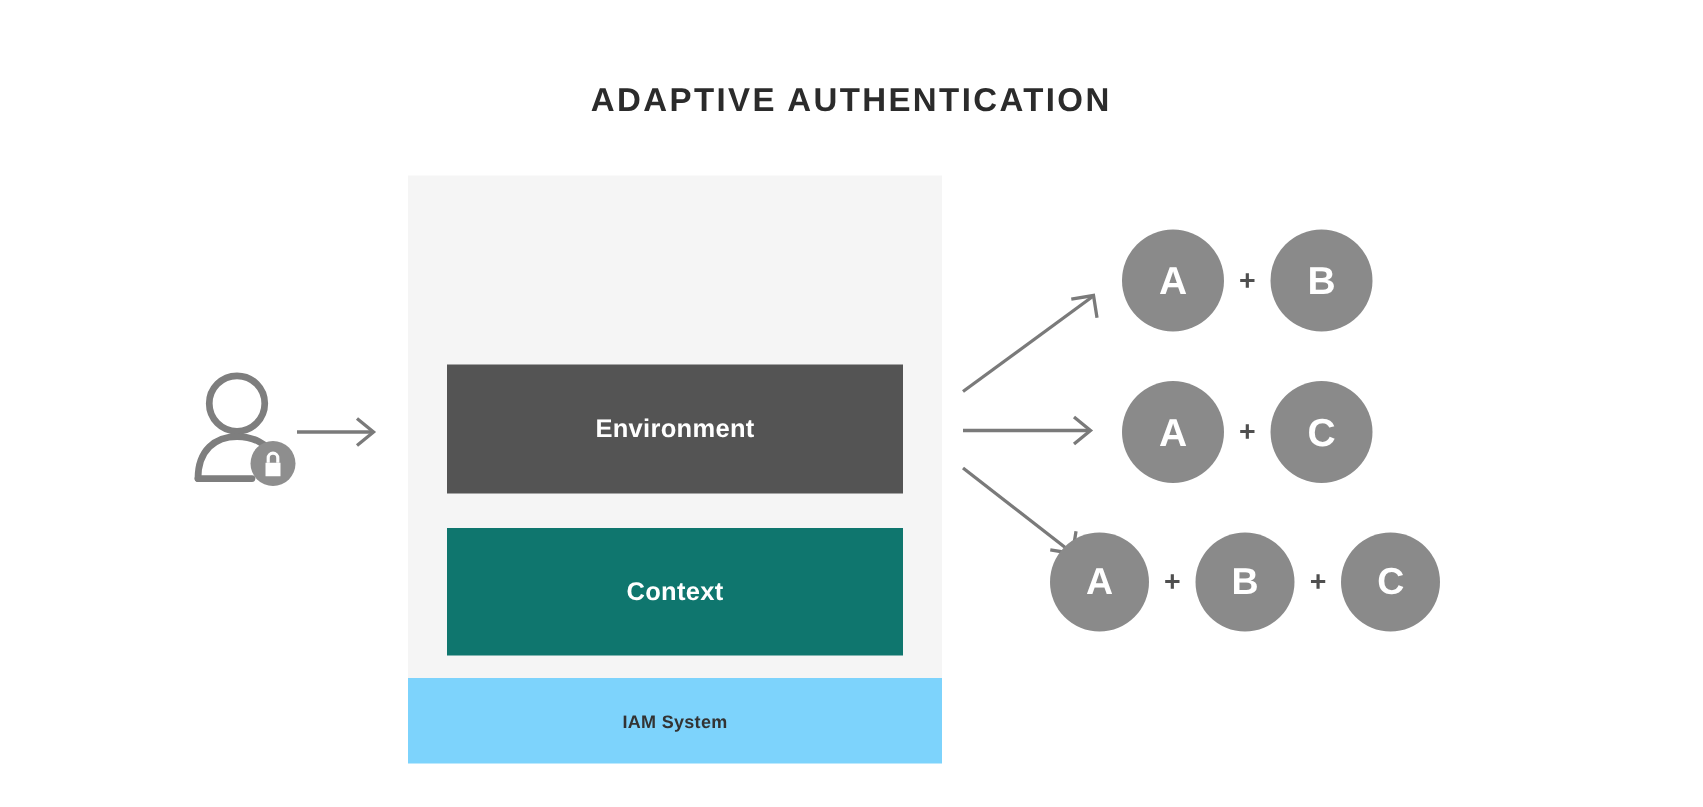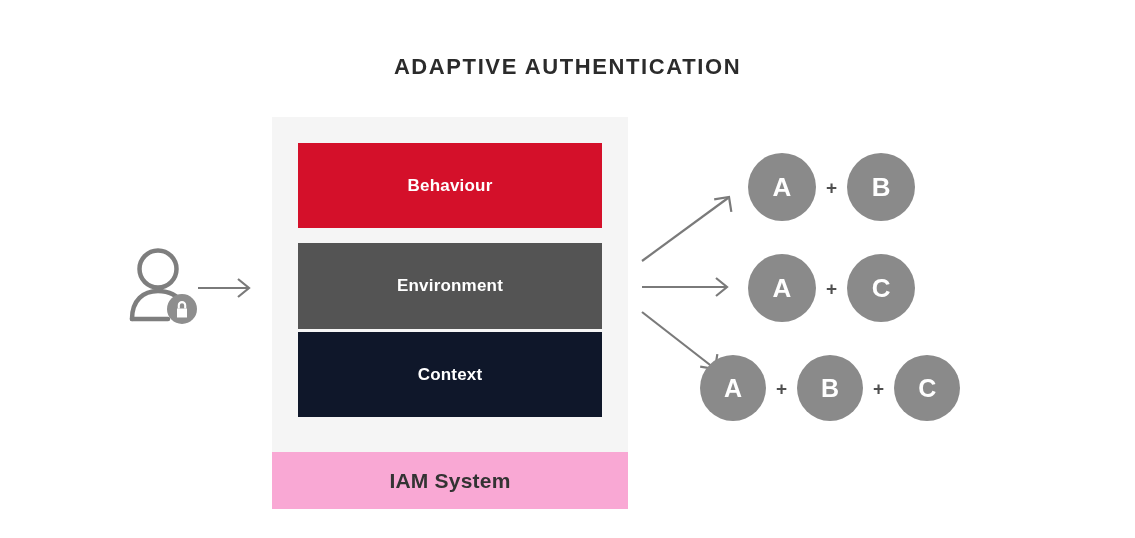--- a/index.html
+++ b/index.html
@@ -81,37 +81,37 @@
     background: #d4102a;
   }
 
   .layer-environment {
     top: 126px;
     height: 86px;
     background: #545454;
   }
 
   .layer-context {
-    top: 215px;
+    top: 235px;
     height: 85px;
-    background: #0f172a;
+    background: #0f766e;
   }
 
   .iam-bar {
     position: absolute;
     left: 272px;
     top: 452px;
     width: 356px;
     height: 57px;
-    background: #f9a8d4;
+    background: #7dd3fc;
     display: flex;
     align-items: center;
     justify-content: center;
     color: #333333;
-    font-size: 21px;
+    font-size: 12px;
     font-weight: bold;
     letter-spacing: 0.2px;
   }
   svg.arrows-svg {
     position: absolute;
     left: 638px;
     top: 185px;
     width: 110px;
     height: 190px;
   }
@@ -173,23 +173,20 @@
   </div>
 
   <div class="arrow-left">
     <svg viewBox="0 0 56 32" width="56" height="32">
       <line x1="0" y1="16" x2="50" y2="16" stroke="#7a7a7a" stroke-width="2.2"></line>
       <polyline points="40,7 51,16 40,25" fill="none" stroke="#7a7a7a" stroke-width="2.2"></polyline>
     </svg>
   </div>
 
   <div class="panel">
-    <div class="layer layer-behaviour">
-      <span>Behaviour</span>
-    </div>
     <div class="layer layer-environment">
       <span>Environment</span>
     </div>
     <div class="layer layer-context">
       <span>Context</span>
     </div>
   </div>
 
   <div class="iam-bar">
     <span>IAM System</span>

